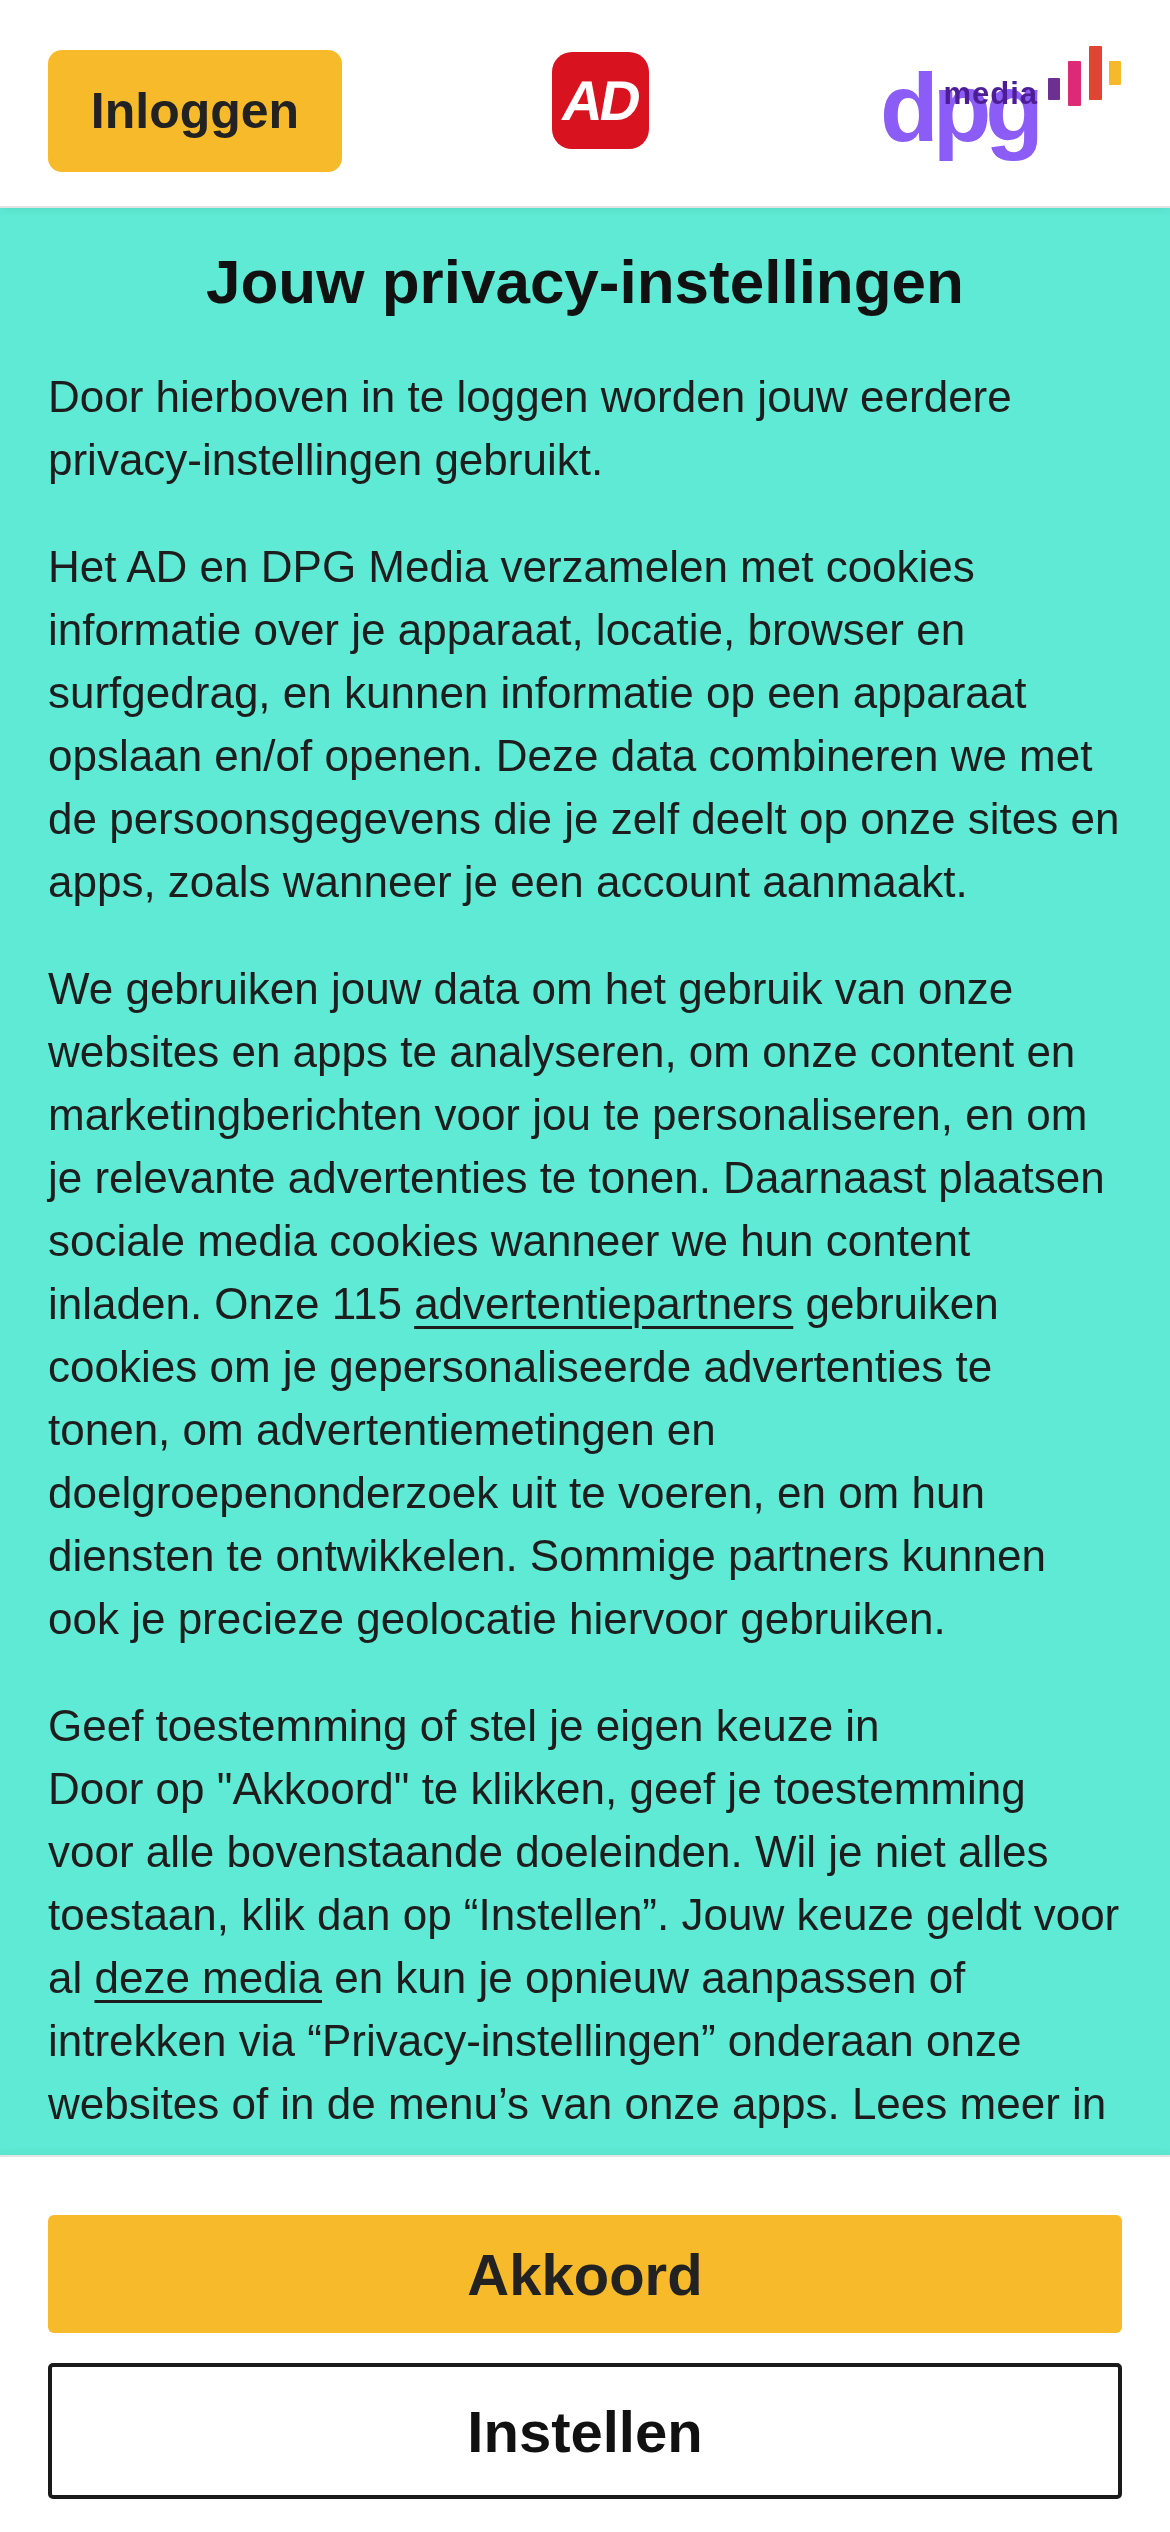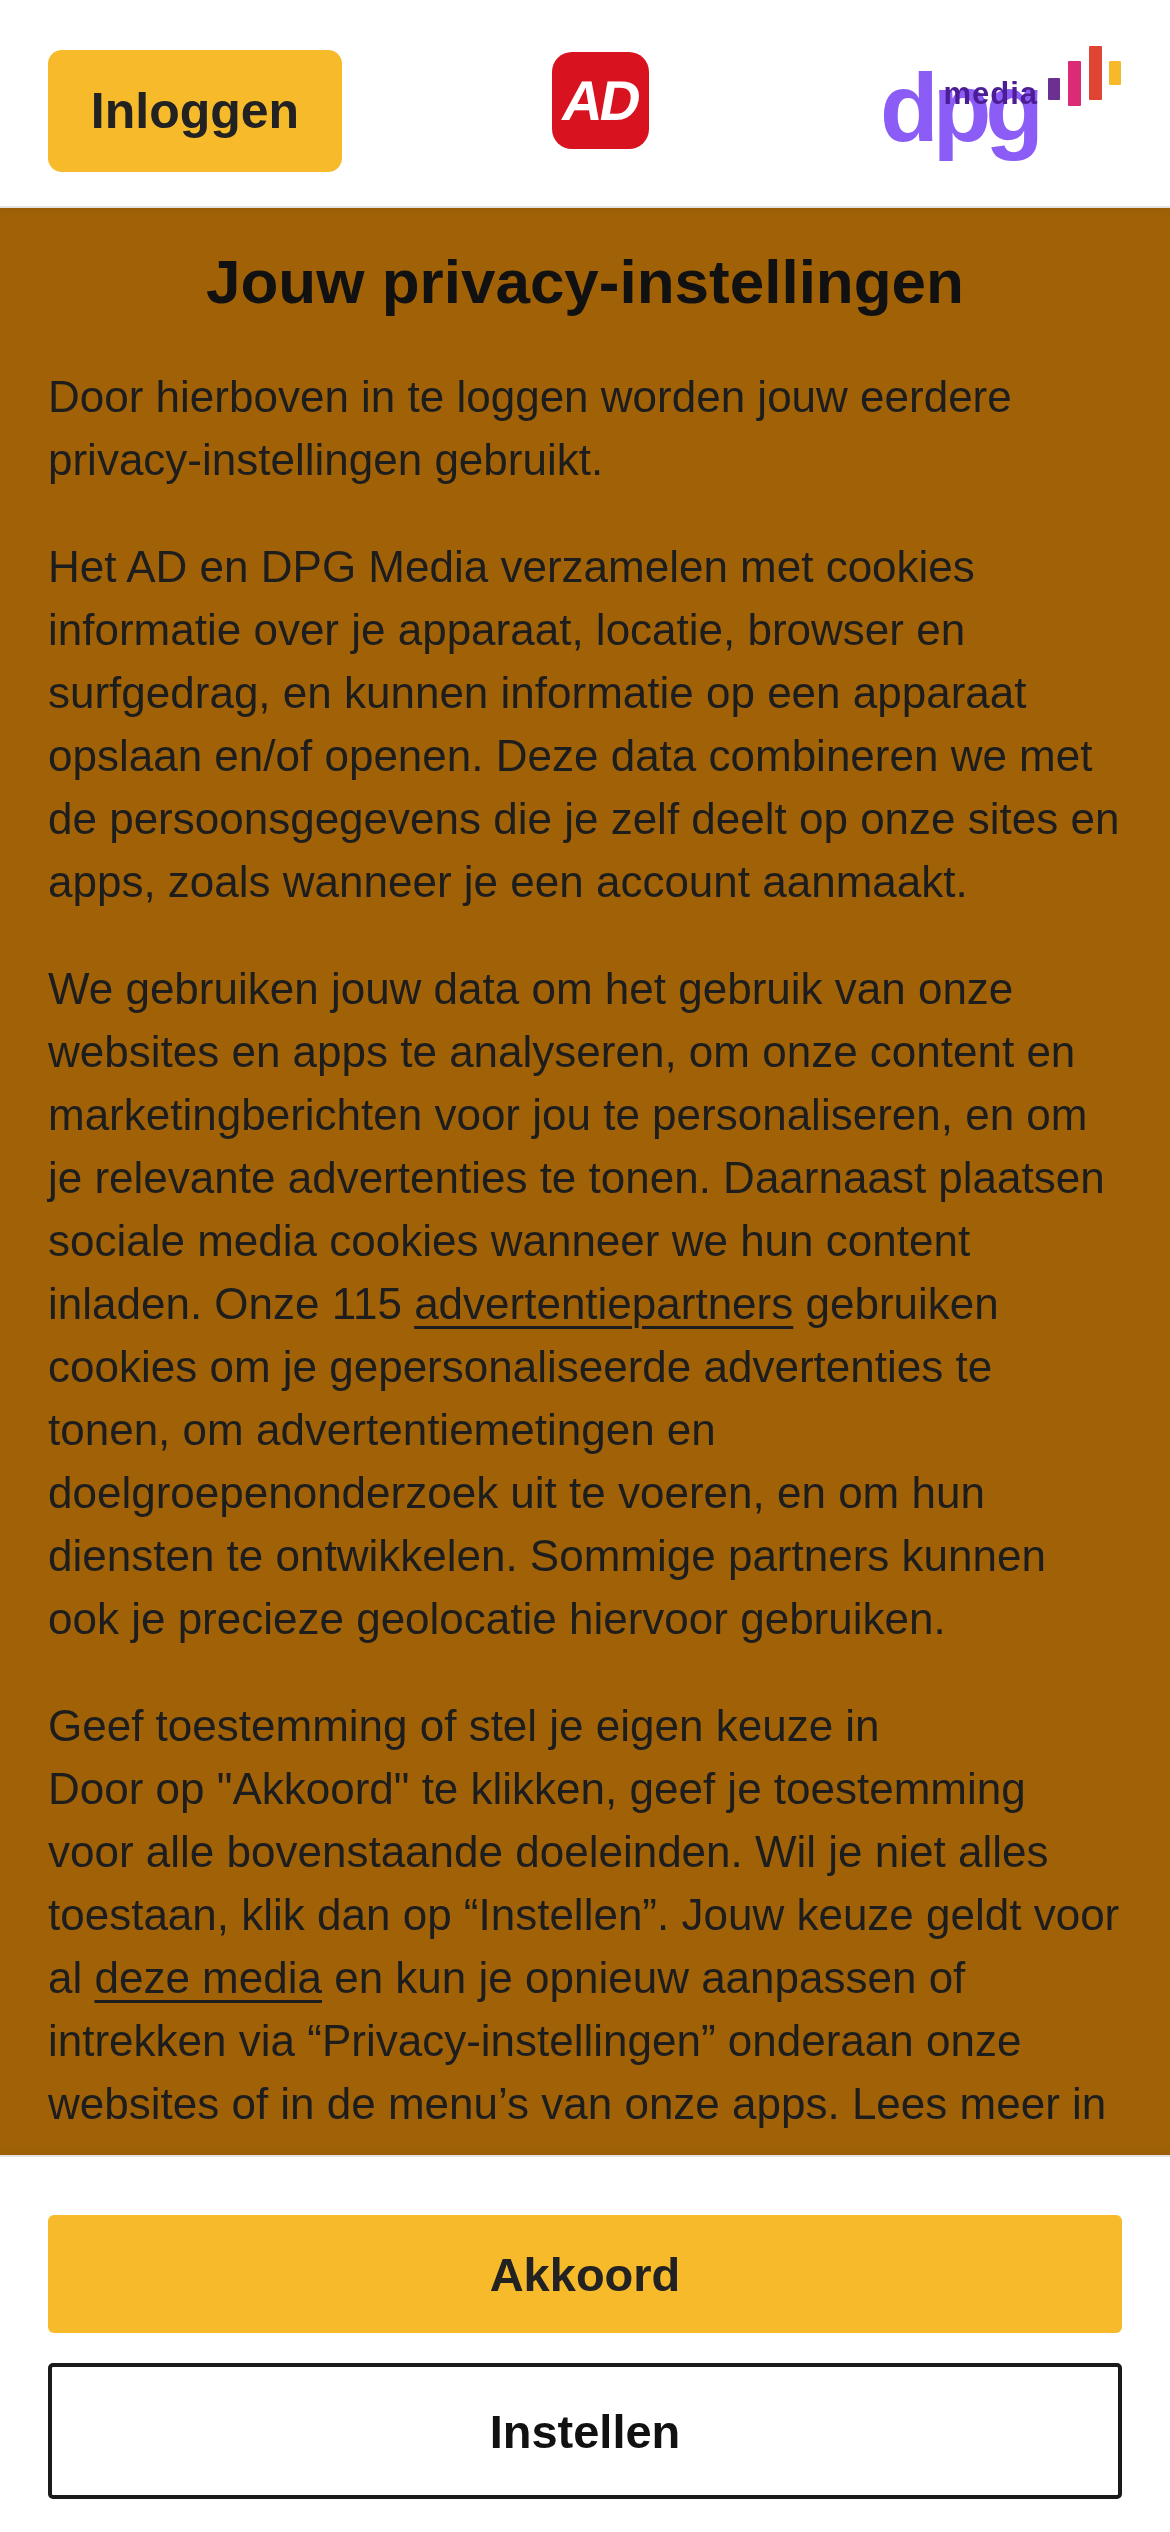--- a/index.html
+++ b/index.html
@@ -53,21 +53,21 @@
   }
   .dpg-bars{position:absolute;right:0;top:0;width:76px;height:64px;}
   .dpg-bars i{position:absolute;display:block;border-radius:1px;}
   .bar-purple{left:2px;top:32px;width:12px;height:22px;background:var(--bar-purple);}
   .bar-pink{left:22px;top:15px;width:13px;height:45px;background:var(--bar-pink);}
   .bar-red{left:43px;top:0;width:13px;height:54px;background:var(--bar-red);}
   .bar-yellow{left:63px;top:15px;width:12px;height:24px;background:var(--bar-yellow);}
 
   
   .content{
-    flex:1 1 auto;overflow:hidden;position:relative;background:#a16207;
+    flex:1 1 auto;overflow:hidden;position:relative;background:#5eead4;
     padding:0 48px;
   }
   .page-title{
     margin-top:38px;margin-bottom:48px;
     text-align:center;font-size:62px;font-weight:700;color:#111;
     letter-spacing:0;
   }
   .content p{
     font-size:44px;line-height:63px;color:var(--ink);
     margin-bottom:44px;font-weight:400;
@@ -81,21 +81,21 @@
   
   .footer{
     flex:0 0 377px;height:377px;background:#fff;
     border-top:2px solid #e3e3e3;
     box-shadow:0 -3px 8px rgba(0,0,0,.04);
     z-index:2;
   }
   .btn{
     display:flex;align-items:center;justify-content:center;
     margin:0 48px;width:1074px;
-    font-family:inherit;font-size:47px;font-weight:700;
+    font-family:inherit;font-size:58px;font-weight:700;
     cursor:pointer;
   }
   .btn-accept{
     margin-top:58px;height:118px;
     background:var(--yellow);color:#222;border:none;border-radius:6px;
   }
   .btn-settings{
     margin-top:30px;height:136px;
     background:#fff;color:#111;border:4px solid #1a1a1a;border-radius:5px;
   }

